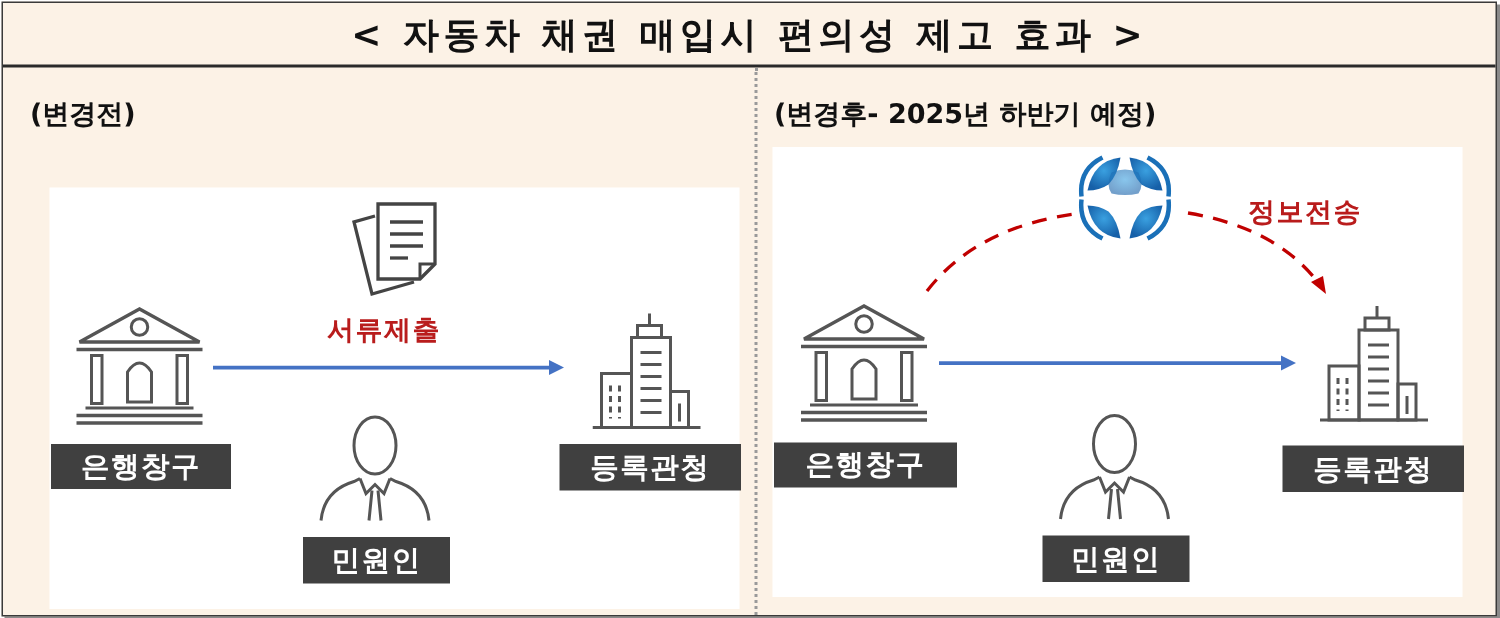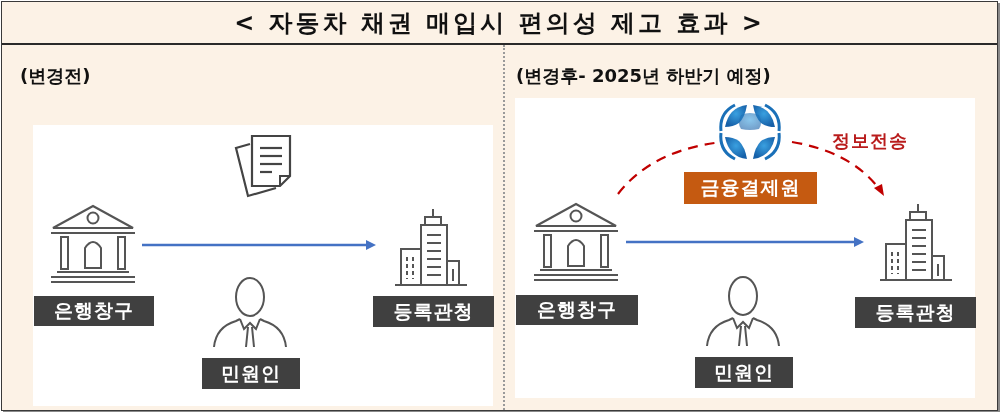--- a/index.html
+++ b/index.html
@@ -33,20 +33,21 @@
 
   <svg class="icon" style="left:230px;top:130px;" width="64" height="68" viewBox="0 0 64 68">
     <path d="M18 12 L4 16 L16 64 L44 56" fill="none" stroke="#444" stroke-width="2.2"></path>
     <path d="M20 4 L58 4 L58 44 L48 54 L20 54 Z" fill="#fff" stroke="#444" stroke-width="2.2"></path>
     <path d="M48 54 L48 44 L58 44" fill="none" stroke="#444" stroke-width="2"></path>
     <line x1="28" y1="16" x2="50" y2="16" stroke="#444" stroke-width="2.2"></line>
     <line x1="28" y1="24" x2="50" y2="24" stroke="#444" stroke-width="2.2"></line>
     <line x1="28" y1="32" x2="50" y2="32" stroke="#444" stroke-width="2.2"></line>
     <line x1="28" y1="40" x2="40" y2="40" stroke="#444" stroke-width="2.2"></line>
   </svg>
+  <div class="red-text" style="left:216px;top:206px;">서류제출</div>
 
   <svg class="icon" style="left:47px;top:202px;" width="88" height="80" viewBox="0 0 88 80">
     <path d="M4 24 L44 2 L84 24 Z" fill="none" stroke="#555" stroke-width="2.2"></path>
     <circle cx="44" cy="14" r="5.5" fill="none" stroke="#555" stroke-width="2"></circle>
     <line x1="2" y1="29" x2="86" y2="29" stroke="#555" stroke-width="2.2"></line>
     <rect x="12" y="33" width="7" height="32" fill="none" stroke="#555" stroke-width="2"></rect>
     <rect x="69" y="33" width="7" height="32" fill="none" stroke="#555" stroke-width="2"></rect>
     <path d="M36 64 L36 44 Q44 32 52 44 L52 64 Z" fill="none" stroke="#555" stroke-width="2"></path>
     <line x1="8" y1="68" x2="80" y2="68" stroke="#555" stroke-width="2"></line>
     <line x1="2" y1="73" x2="86" y2="73" stroke="#555" stroke-width="2.2"></line>
@@ -107,21 +108,20 @@
     <path d="M34 4 Q52 6 56 26 Q48 26 42 22 Q36 16 34 4 Z" fill="url(#lg)"></path>
     <path d="M28 58 Q10 56 6 36 Q14 36 20 40 Q26 46 28 58 Z" fill="url(#lg)"></path>
     <path d="M34 58 Q52 56 56 36 Q48 36 42 40 Q36 46 34 58 Z" fill="url(#lg)"></path>
     <path d="M22 14 Q31 10 40 14 Q44 22 40 28 Q31 30 22 28 Q18 22 22 14 Z" fill="url(#lg)" opacity="0.6"></path>
     <path d="M2 30 Q0 12 16 4" fill="none" stroke="#1a70b8" stroke-width="3"></path>
     <path d="M60 30 Q62 12 46 4" fill="none" stroke="#1a70b8" stroke-width="3"></path>
     <path d="M2 32 Q0 50 16 58" fill="none" stroke="#1a70b8" stroke-width="3"></path>
     <path d="M60 32 Q62 50 46 58" fill="none" stroke="#1a70b8" stroke-width="3"></path>
   </svg>
   <div class="red-text" style="left:830px;top:127px;">정보전송</div>
-  <div class="label-box label-orange" style="left:682px;top:170px;width:133px;height:32px;">금융결제원</div>
 
   <svg class="icon" style="left:530px;top:200px;" width="88" height="80" viewBox="0 0 88 80">
     <path d="M4 24 L44 2 L84 24 Z" fill="none" stroke="#555" stroke-width="2.2"></path>
     <circle cx="44" cy="14" r="5.5" fill="none" stroke="#555" stroke-width="2"></circle>
     <line x1="2" y1="29" x2="86" y2="29" stroke="#555" stroke-width="2.2"></line>
     <rect x="12" y="33" width="7" height="32" fill="none" stroke="#555" stroke-width="2"></rect>
     <rect x="69" y="33" width="7" height="32" fill="none" stroke="#555" stroke-width="2"></rect>
     <path d="M36 64 L36 44 Q44 32 52 44 L52 64 Z" fill="none" stroke="#555" stroke-width="2"></path>
     <line x1="8" y1="68" x2="80" y2="68" stroke="#555" stroke-width="2"></line>
     <line x1="2" y1="73" x2="86" y2="73" stroke="#555" stroke-width="2.2"></line>

